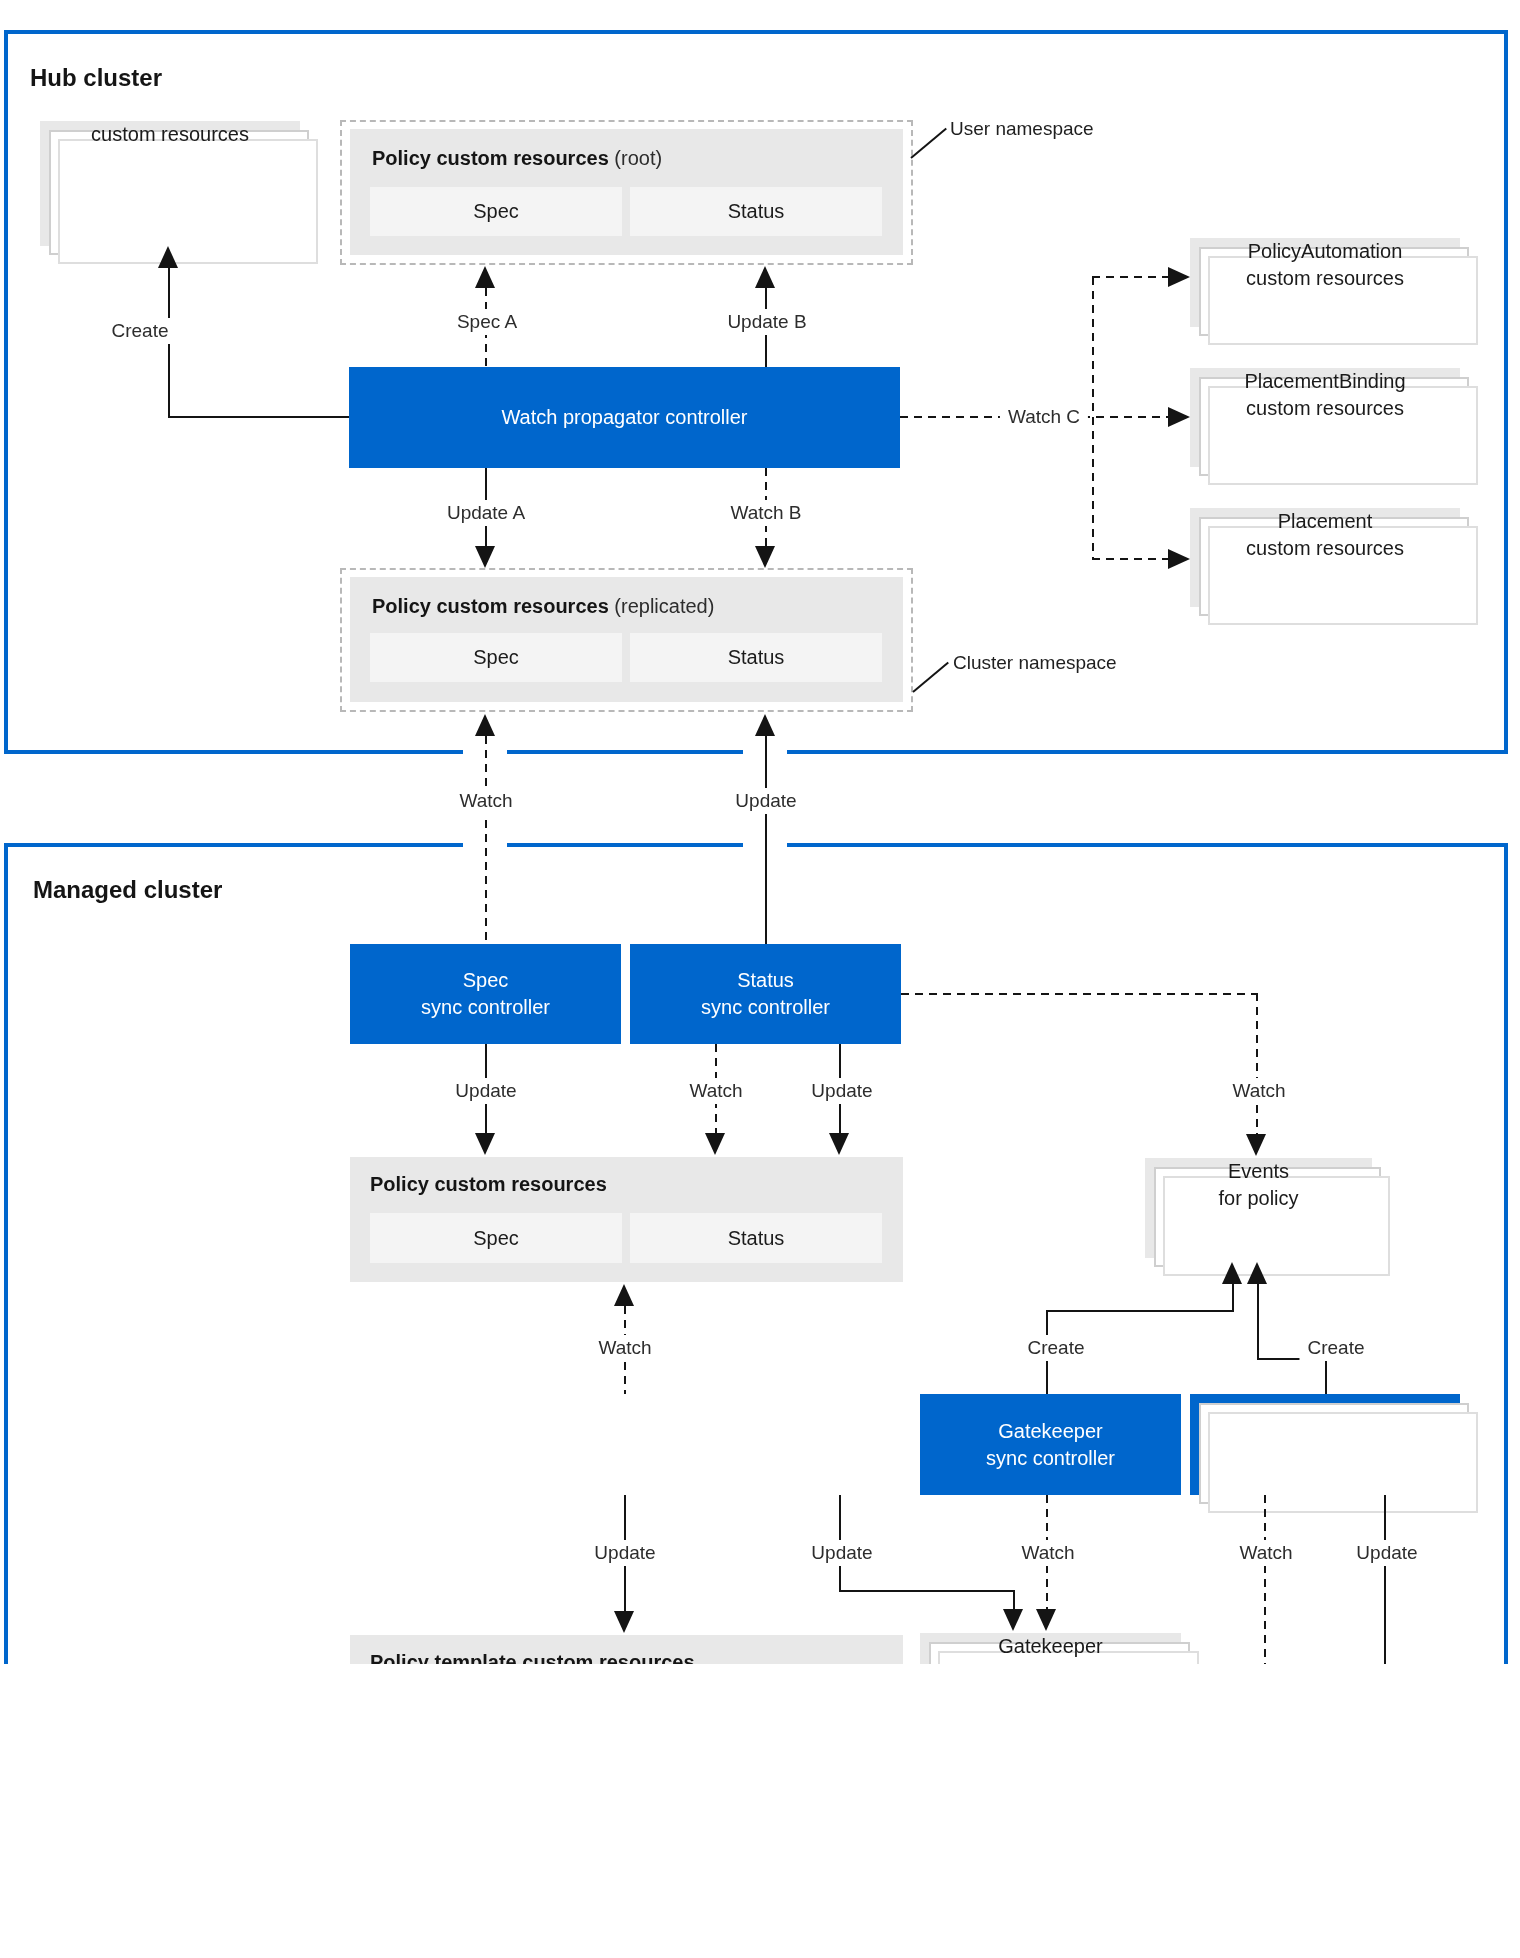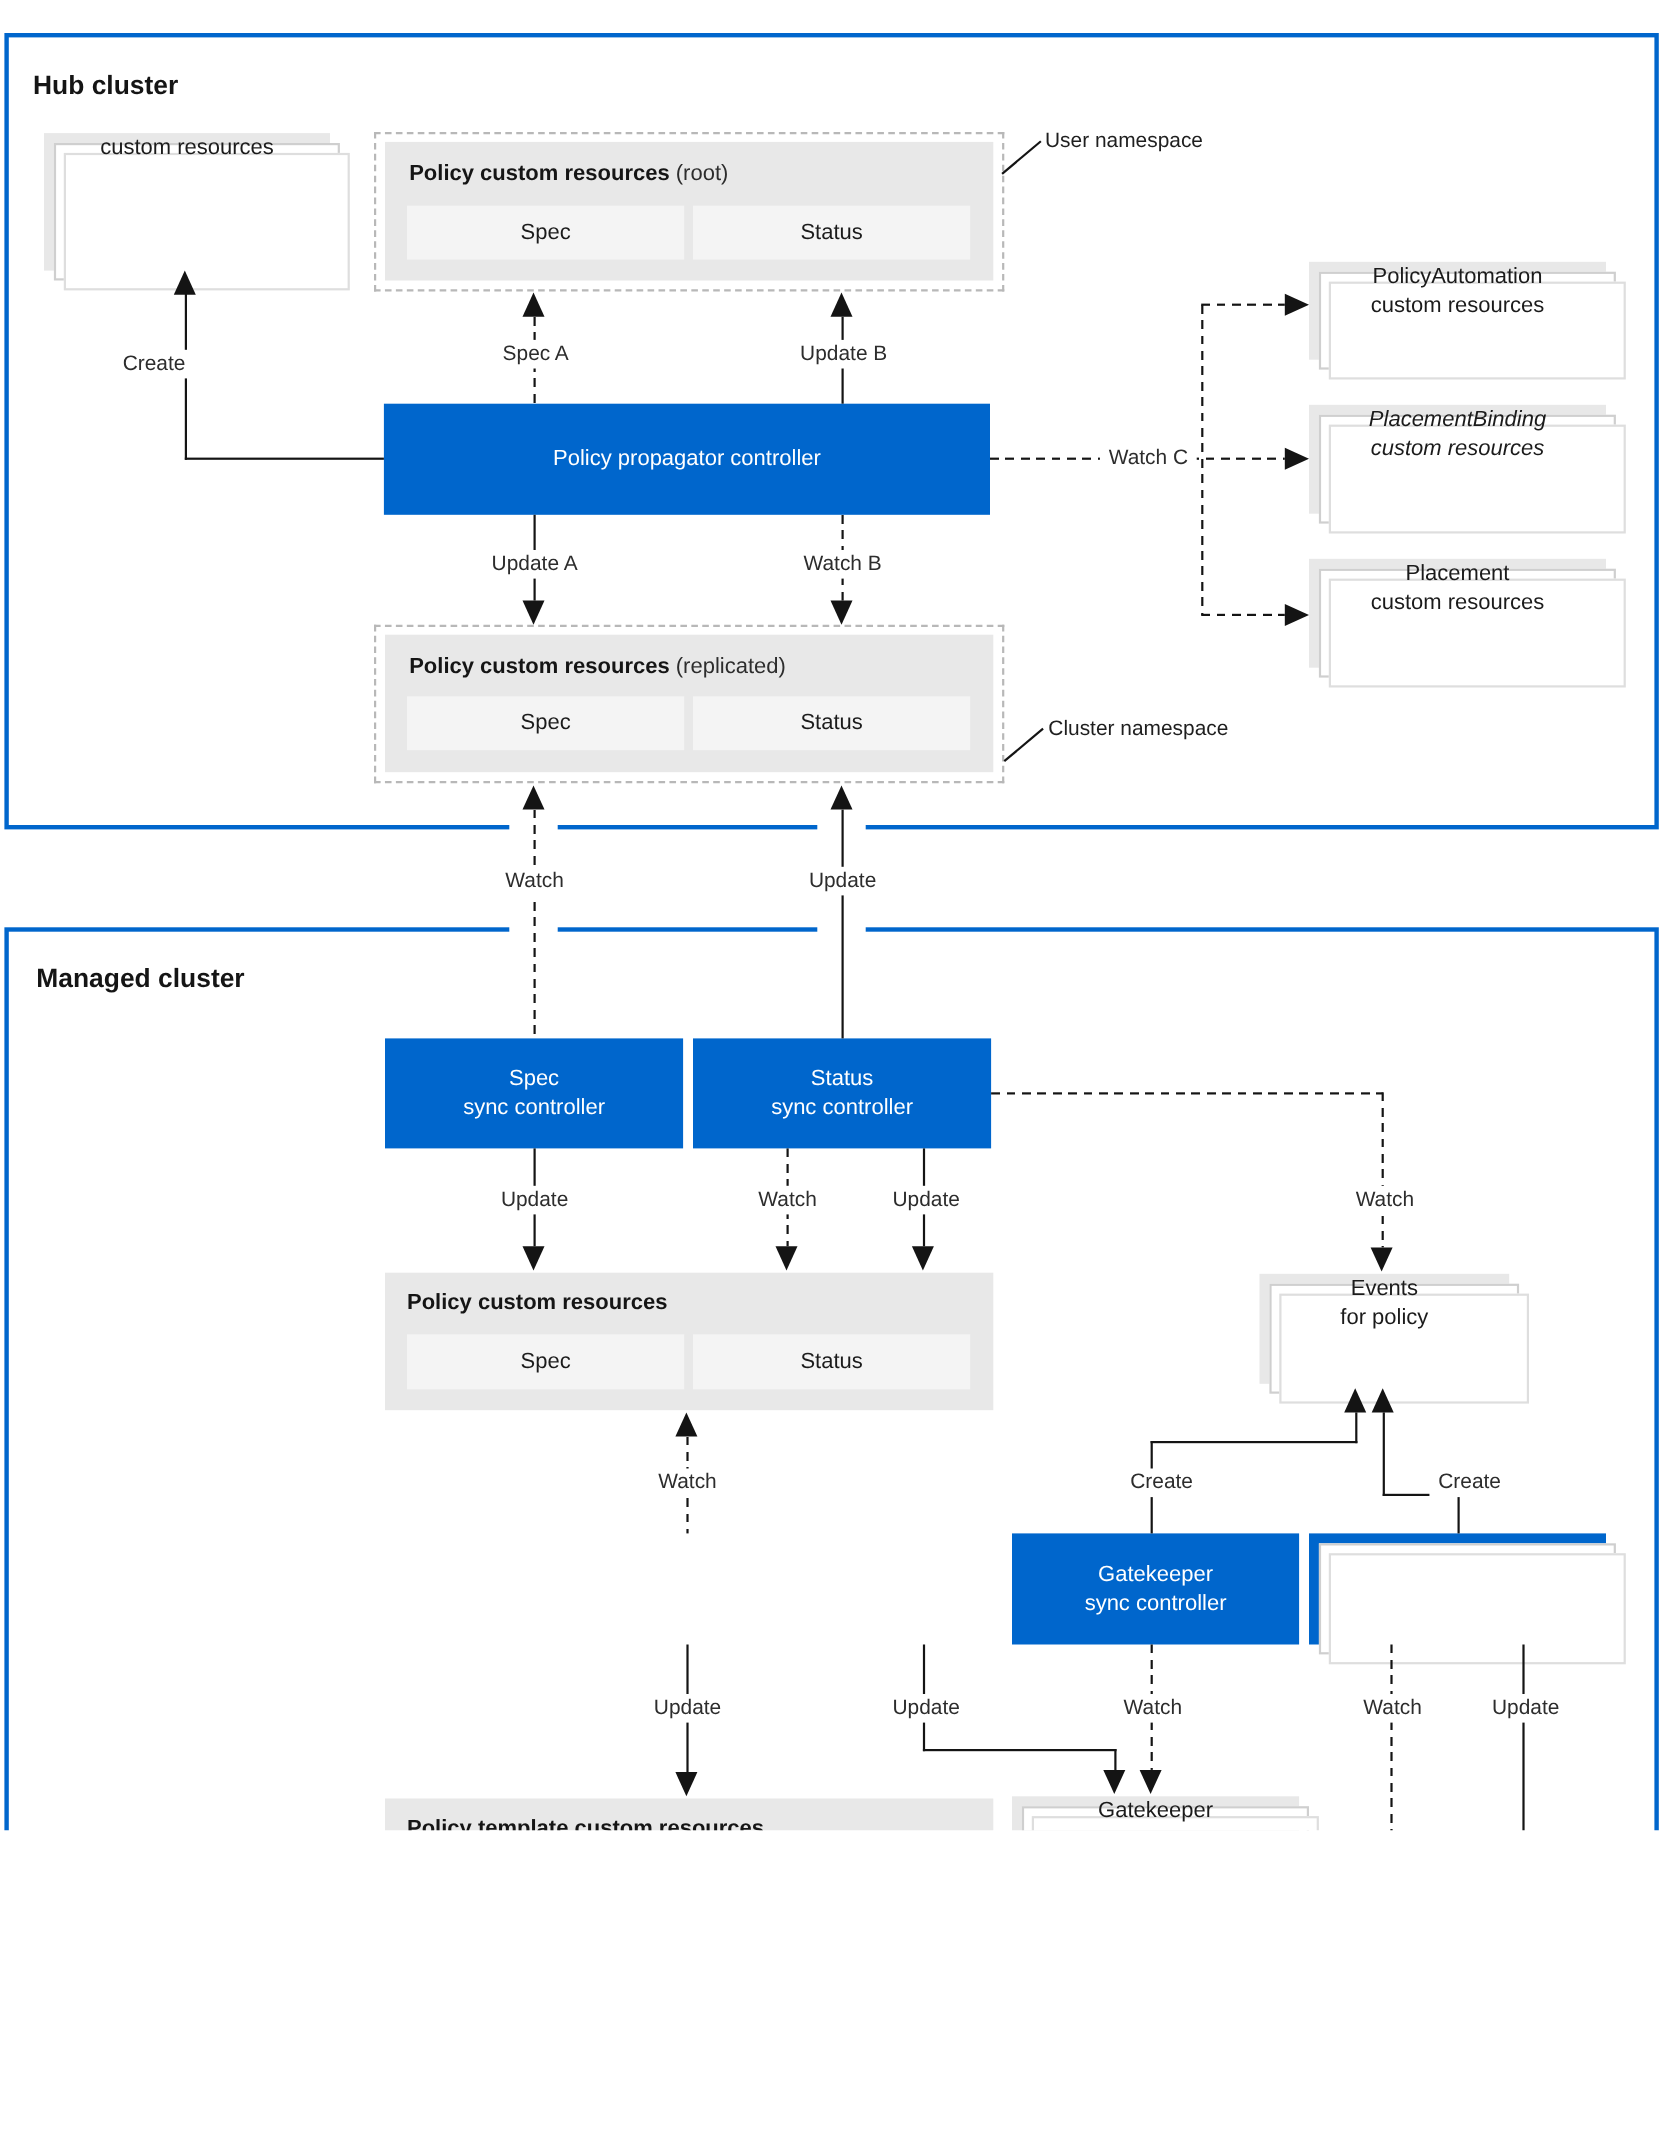--- a/index.html
+++ b/index.html
@@ -73,21 +73,21 @@
       <span>Spec</span>
     </div>
     <div class="inner" style="left:280px;top:58px;width:252px;height:49px;">
       <span>Status</span>
     </div>
   </div>
   <div class="nslabel" style="left:950px;top:118px;">User namespace</div>
   <div class="pointer" style="left:911px;top:157px;width:46px;transform:rotate(-40deg);"></div>
 
   <div class="blue" style="left:349px;top:367px;width:551px;height:101px;">
-    <span>Policy propagator controller</span>
+    <span>Watch propagator controller</span>
   </div>
 
   <div class="dashbox" style="left:340px;top:568px;width:569px;height:140px;"></div>
   <div class="panel" style="left:350px;top:577px;width:553px;height:125px;">
     <div class="heading" style="left:22px;top:18px;">
       <b>Policy custom resources</b>
       <span class="note">(replicated)</span>
     </div>
     <div class="inner" style="left:20px;top:56px;width:252px;height:49px;">
       <span>Spec</span>
@@ -96,21 +96,21 @@
       <span>Status</span>
     </div>
   </div>
   <div class="nslabel" style="left:953px;top:652px;">Cluster namespace</div>
   <div class="pointer" style="left:913px;top:691px;width:46px;transform:rotate(-40deg);"></div>
 
   <div class="graycard stacked" style="left:1190px;top:238px;width:270px;height:89px;">
     <span class="pre">PolicyAutomation
 custom resources</span>
   </div>
-  <div class="graycard stacked" style="left:1190px;top:368px;width:270px;height:99px;font-style:italic;">
+  <div class="graycard stacked" style="left:1190px;top:368px;width:270px;height:99px;">
     <span class="pre">PlacementBinding
 custom resources</span>
   </div>
   <div class="graycard stacked" style="left:1190px;top:508px;width:270px;height:99px;">
     <span class="pre">Placement
 custom resources</span>
   </div>
 
   <div class="arr-up" style="left:158px;top:246px;"></div>
   <div class="lv" style="left:168px;top:266px;height:152px;"></div>

